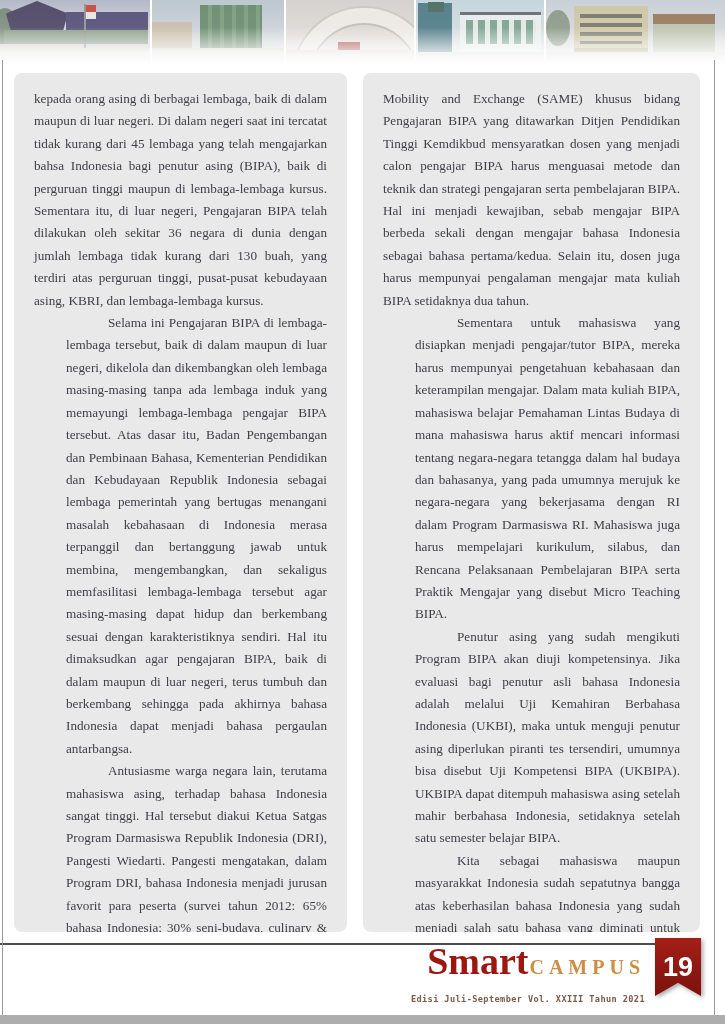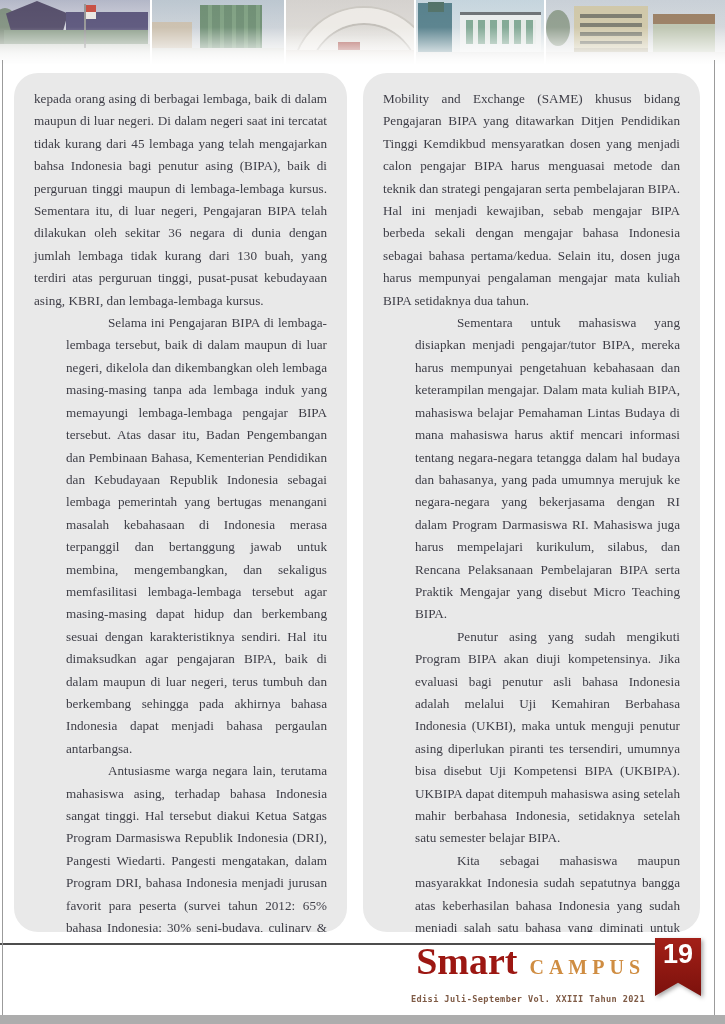--- a/index.html
+++ b/index.html
@@ -38,35 +38,35 @@
   .t4 .ground{position:absolute;bottom:0;left:0;right:0;height:12px;background:linear-gradient(180deg,#cfd2cf,#f1f1f0);}
   .t5{width:183px;background:linear-gradient(180deg,#c2cad2 0%,#ccd1d6 40%,#e8e7e5 100%);}
   .t5 .bldgA{position:absolute;top:6px;left:28px;width:74px;bottom:10px;background:#c9c09d;box-shadow:inset 0 -6px 0 #a39a7a;}
   .t5 .winA{position:absolute;top:14px;left:34px;width:62px;height:30px;background:repeating-linear-gradient(180deg,#6b6b5c 0 4px,#c9c09d 4px 9px);}
   .t5 .bldgB{position:absolute;top:14px;right:14px;width:62px;bottom:10px;background:#b4bda6;box-shadow:inset 0 10px 0 #8d6e4f;}
   .t5 .tree{position:absolute;top:10px;left:0px;width:24px;height:36px;border-radius:50%;background:#6a7c63;opacity:.75;}
   .t5 .ground{position:absolute;bottom:0;left:0;right:0;height:12px;background:linear-gradient(180deg,#d3d2cf,#f3f2f1);}
   .header-fade{position:absolute;top:0;left:0;width:725px;height:68px;background:linear-gradient(180deg,rgba(255,255,255,.12) 0%,rgba(255,255,255,.15) 40%,rgba(255,255,255,.78) 78%,#fff 100%);pointer-events:none;}
 
   
-  .panel{position:absolute;top:73px;background:#e9e9e9;border-radius:24px;padding:15px 20px;box-sizing:border-box;overflow:hidden;}
+  .panel{position:absolute;top:73px;background:#e9e9e9;border-radius:8px;padding:15px 20px;box-sizing:border-box;overflow:hidden;}
   .panel-left{left:14px;width:333px;height:859px;}
   .panel-right{left:363px;width:337px;height:859px;}
   .panel p{margin:0;font-size:13.2px;line-height:22.4px;color:#3e3e47;text-align:justify;}
   .panel p.indent{text-indent:42px;margin-left:32px;}
 
   
   .footer-rule{position:absolute;top:943px;left:0;width:699px;height:2px;background:#4d4d4d;}
   .brand{position:absolute;top:942px;right:80px;text-align:right;}
   .brand-line{display:flex;align-items:baseline;justify-content:flex-end;}
   .brand-smart{font-family:"Liberation Serif",serif;font-weight:bold;font-size:38px;line-height:38px;color:#9c1712;}
-  .brand-campus{font-family:"Liberation Serif",serif;font-weight:bold;font-size:20px;color:#cf8d42;letter-spacing:5px;margin-left:12px;}
+  .brand-campus{font-family:"Liberation Serif",serif;font-weight:bold;font-size:20px;color:#cf8d42;letter-spacing:5px;margin-left:1px;}
   .brand-edition{font-family:"DejaVu Sans Mono",monospace;font-size:8.6px;font-weight:bold;color:#7f5b46;letter-spacing:.4px;margin-top:14px;}
   .ribbon-wrap{position:absolute;left:655px;top:938px;filter:drop-shadow(2px 2px 2px rgba(0,0,0,.35));}
-  .ribbon{width:46px;height:58px;background:linear-gradient(180deg,#a32018,#7c110c);clip-path:polygon(0 0,100% 0,100% 100%,50% 77%,0 100%);display:flex;justify-content:center;align-items:flex-start;padding-top:1px;box-sizing:border-box;color:#fff;font-family:"Liberation Sans",sans-serif;font-weight:bold;font-size:27px;}
+  .ribbon{width:46px;height:58px;background:linear-gradient(180deg,#a32018,#7c110c);clip-path:polygon(0 0,100% 0,100% 100%,50% 77%,0 100%);display:flex;justify-content:center;align-items:center;padding-top:1px;box-sizing:border-box;color:#fff;font-family:"Liberation Sans",sans-serif;font-weight:bold;font-size:27px;}
 </style>
 </head>
 <body>
 
 <div class="page">
 
   <div class="header">
     <div class="tile t1">
       <div class="tree1"></div>
       <div class="roofL"></div>

